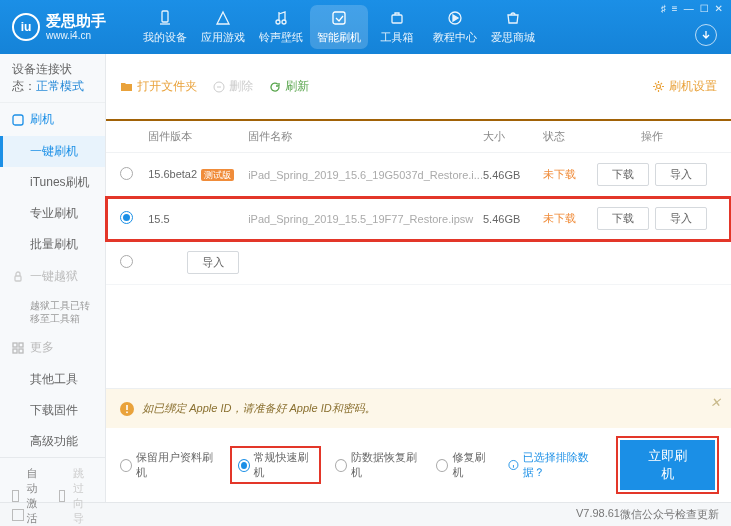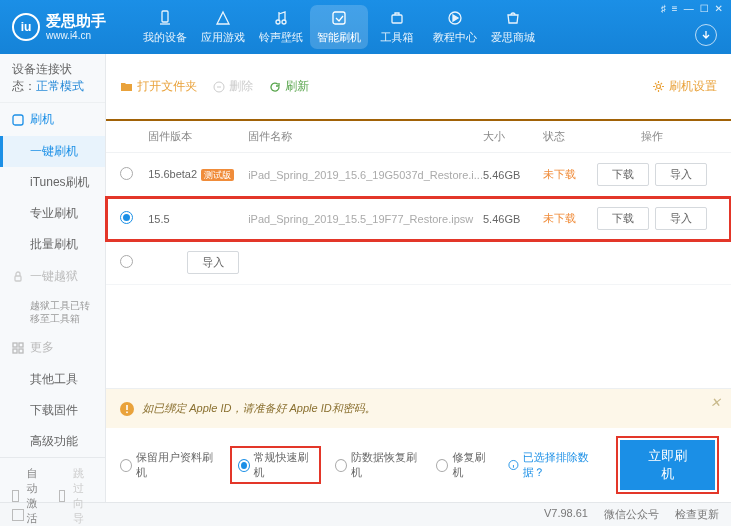--- a/index.html
+++ b/index.html
@@ -54,21 +54,21 @@
 .bottom-panel{margin-top:auto;border-top:1px solid #eceff1;}
 .warn{background:#fdf7e9;color:#8a7030;padding:12px 14px;display:flex;align-items:flex-end;gap:8px;font-size:11px;position:relative;font-style:italic;}
 .warn-close{position:absolute;right:10px;top:6px;color:#c8b98a;cursor:pointer;font-size:13px;}
 .opts{display:flex;align-items:center;gap:16px;padding:10px 14px;font-size:11px;color:#666;}
 .opt{display:flex;align-items:center;gap:4px;}
 .opt.boxed{outline:2px solid #e33629;padding:2px 6px;}
 .link{color:#1b8fe6;cursor:pointer;}
 .btn-primary{background:#1b8fe6;color:#fff;border:none;padding:7px 26px;font-size:13px;cursor:pointer;}
 .btn-primary-wrap{outline:2px solid #e33629;padding:2px;margin-left:auto;}
 .footer{height:24px;background:#f5f7f9;border-top:1px solid #e4e7ea;display:flex;align-items:center;padding:0 12px;font-size:11px;color:#777;}
-.footer .right{margin-left:auto;display:flex;gap:16px;}
+.footer .right{margin-left:auto;display:flex;}
 svg{display:block;}
 </style>
 </head>
 <body>
 
 <div class="header">
   <div class="logo-wrap">
     <div class="logo">iu</div>
     <div class="brand">
       <span class="brand-cn">爱思助手</span>

